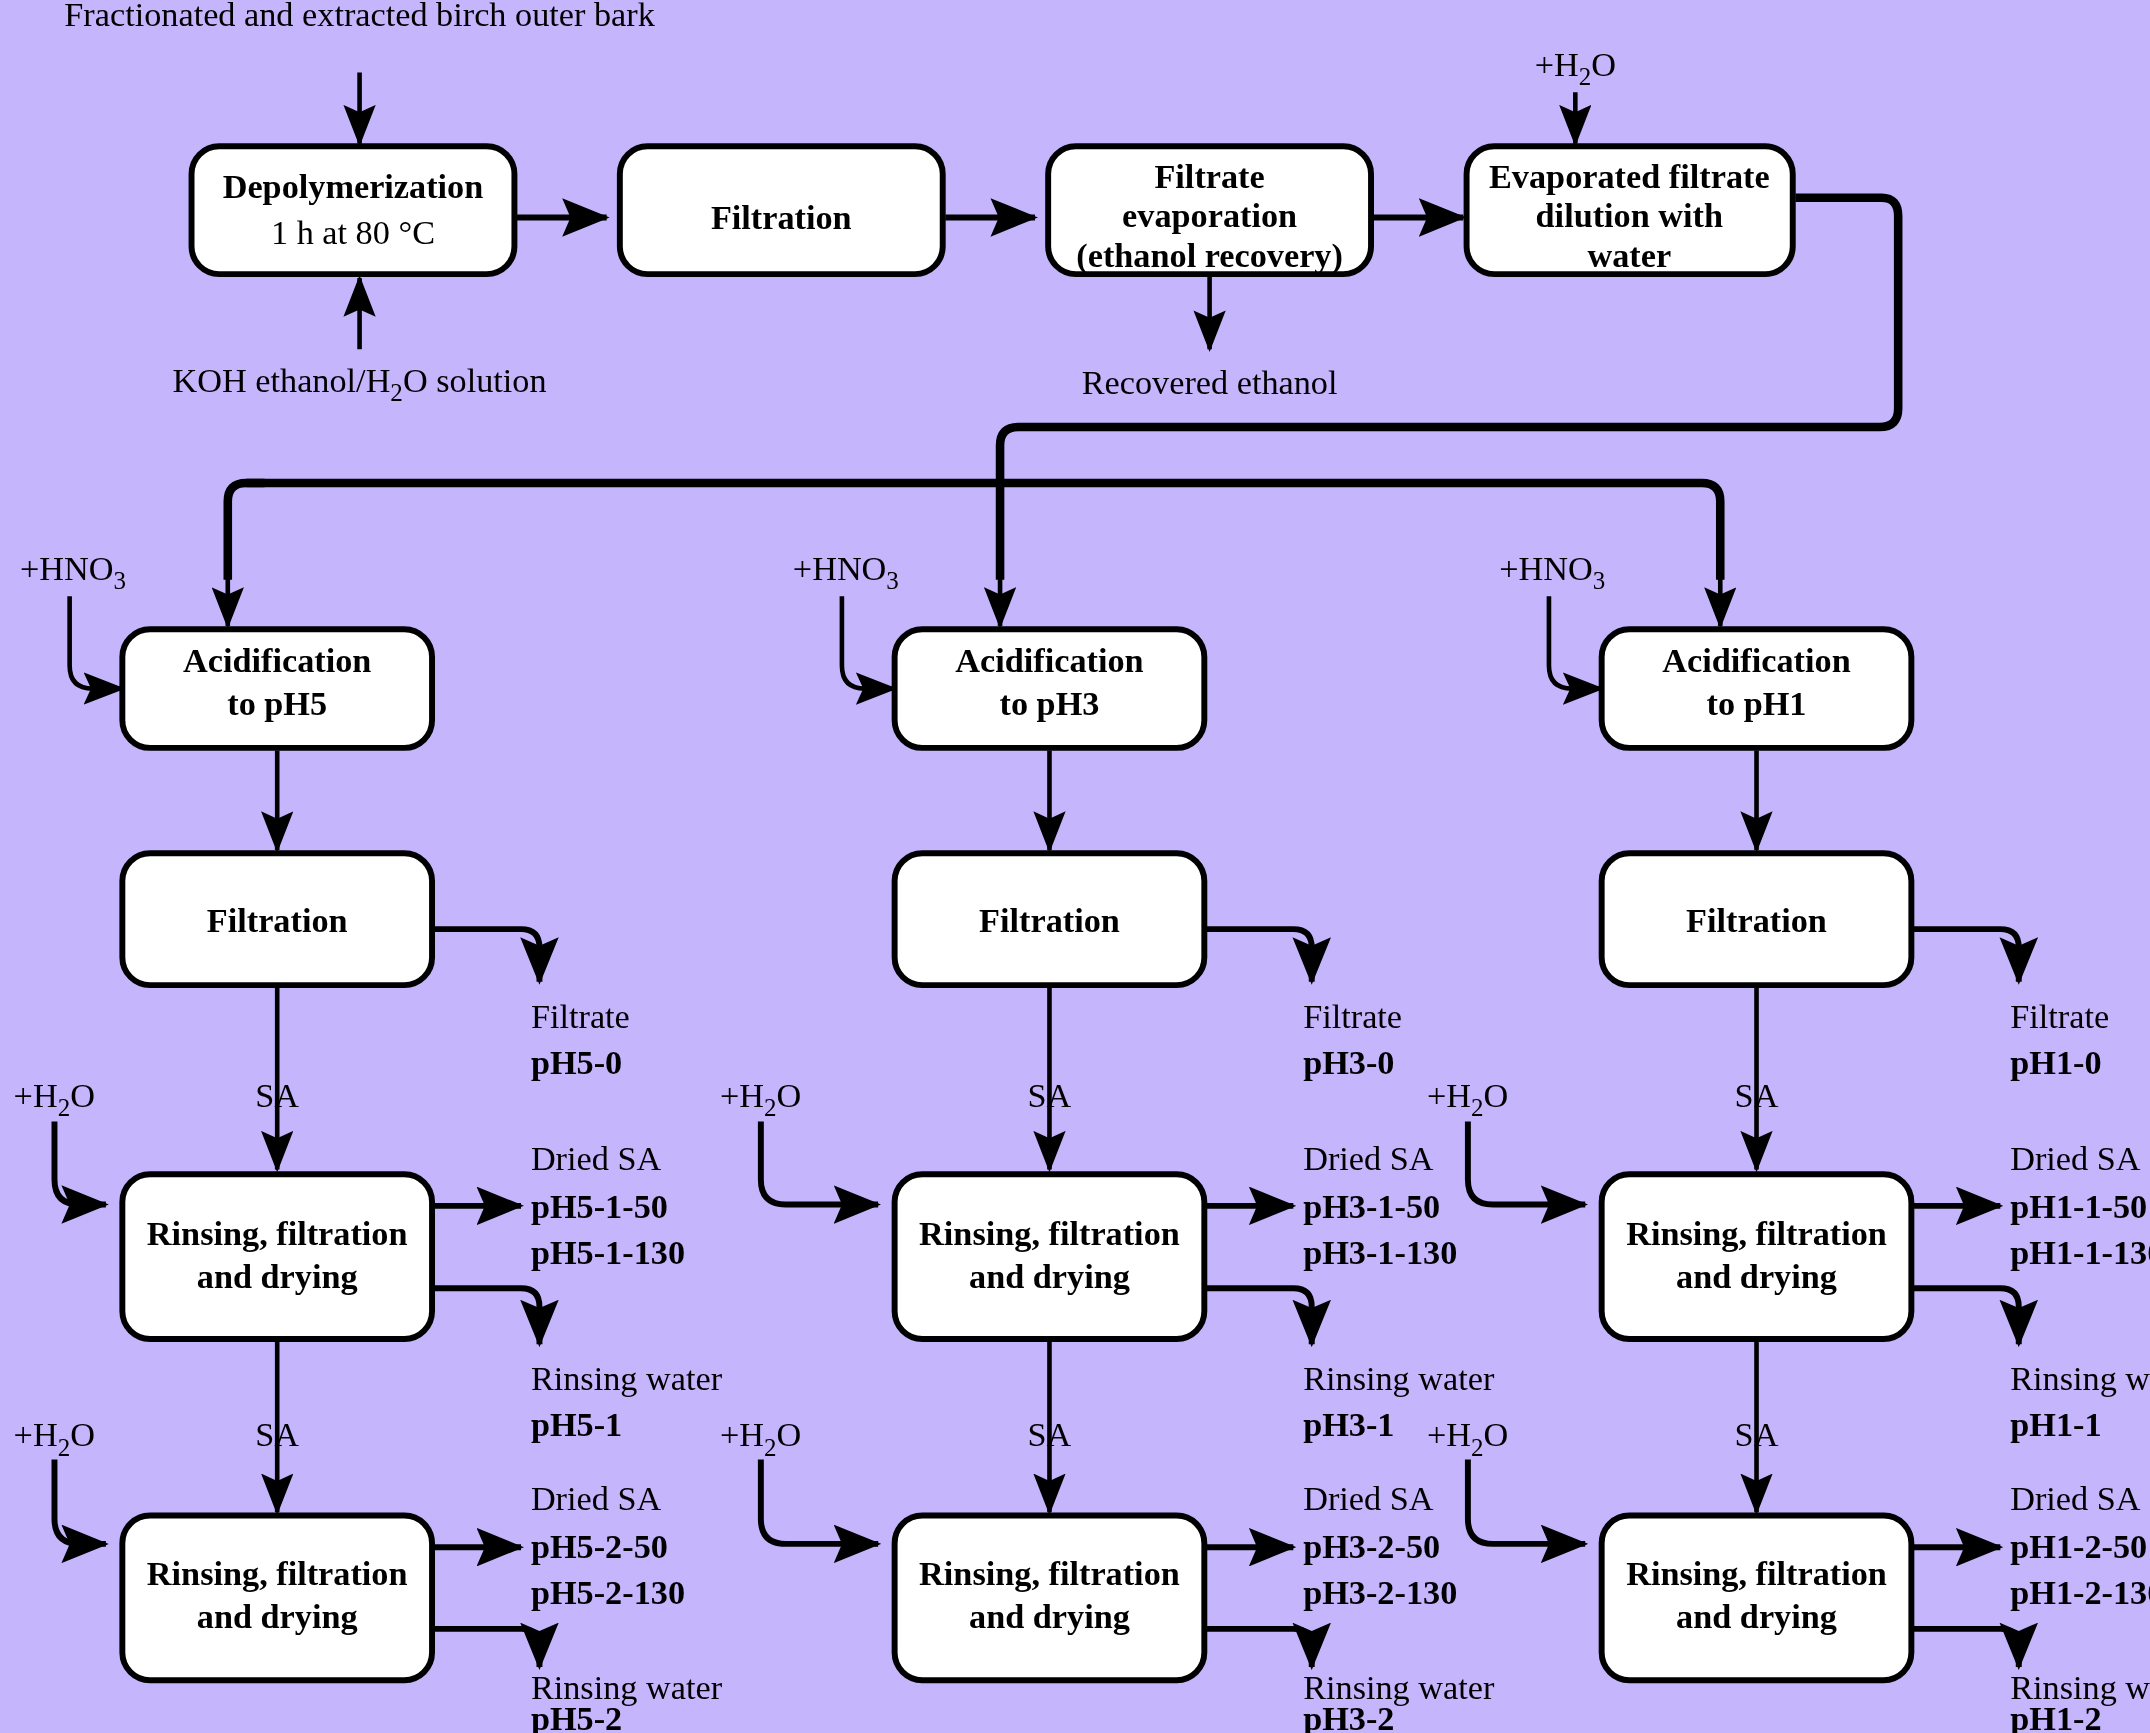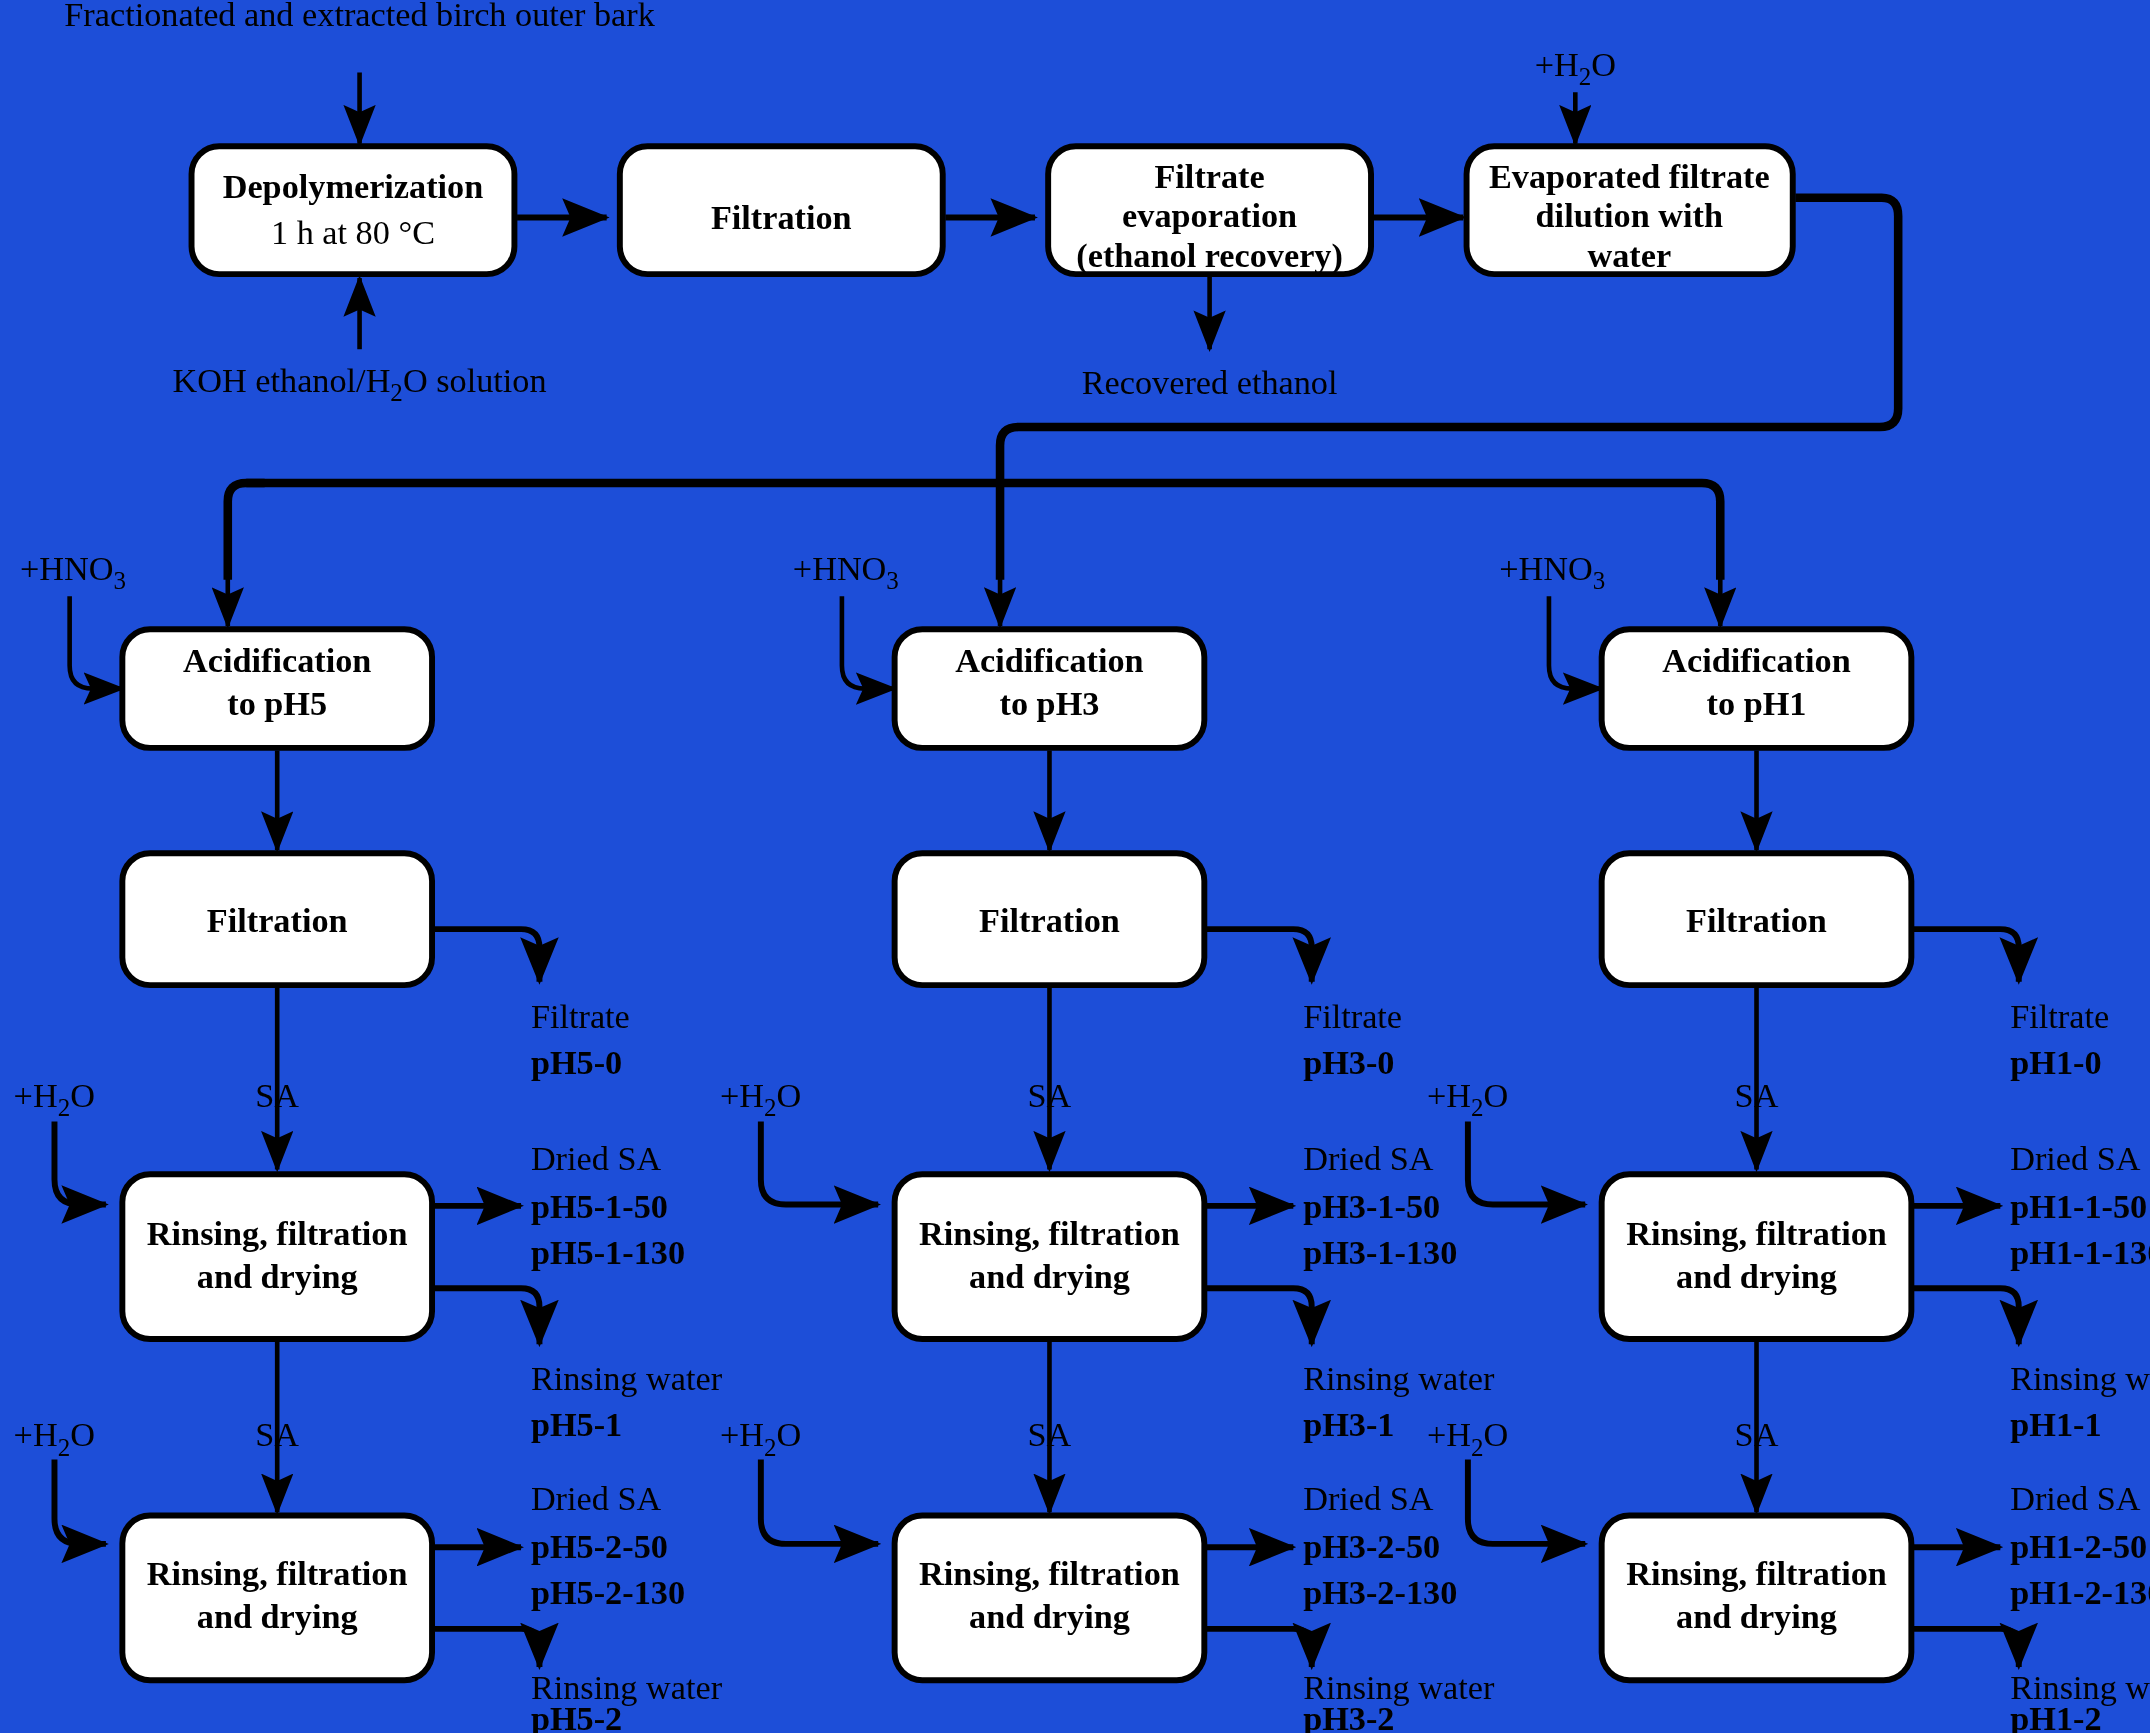--- a/index.html
+++ b/index.html
@@ -5,21 +5,21 @@
 <style>
   html, body {
     margin: 0;
     padding: 0;
     background: #ffffff;
   }
   #diagram-root {
     width: 2151px;
     height: 1733px;
     position: relative;
-    background: #1d4ed8;
+    background: #c4b5fd;
     font-family: "Liberation Serif", "DejaVu Serif", serif;
   }
   svg#flow-svg {
     display: block;
     width: 2151px;
     height: 1733px;
   }
   .box-rect {
     fill: #ffffff;
     stroke: #000000;

